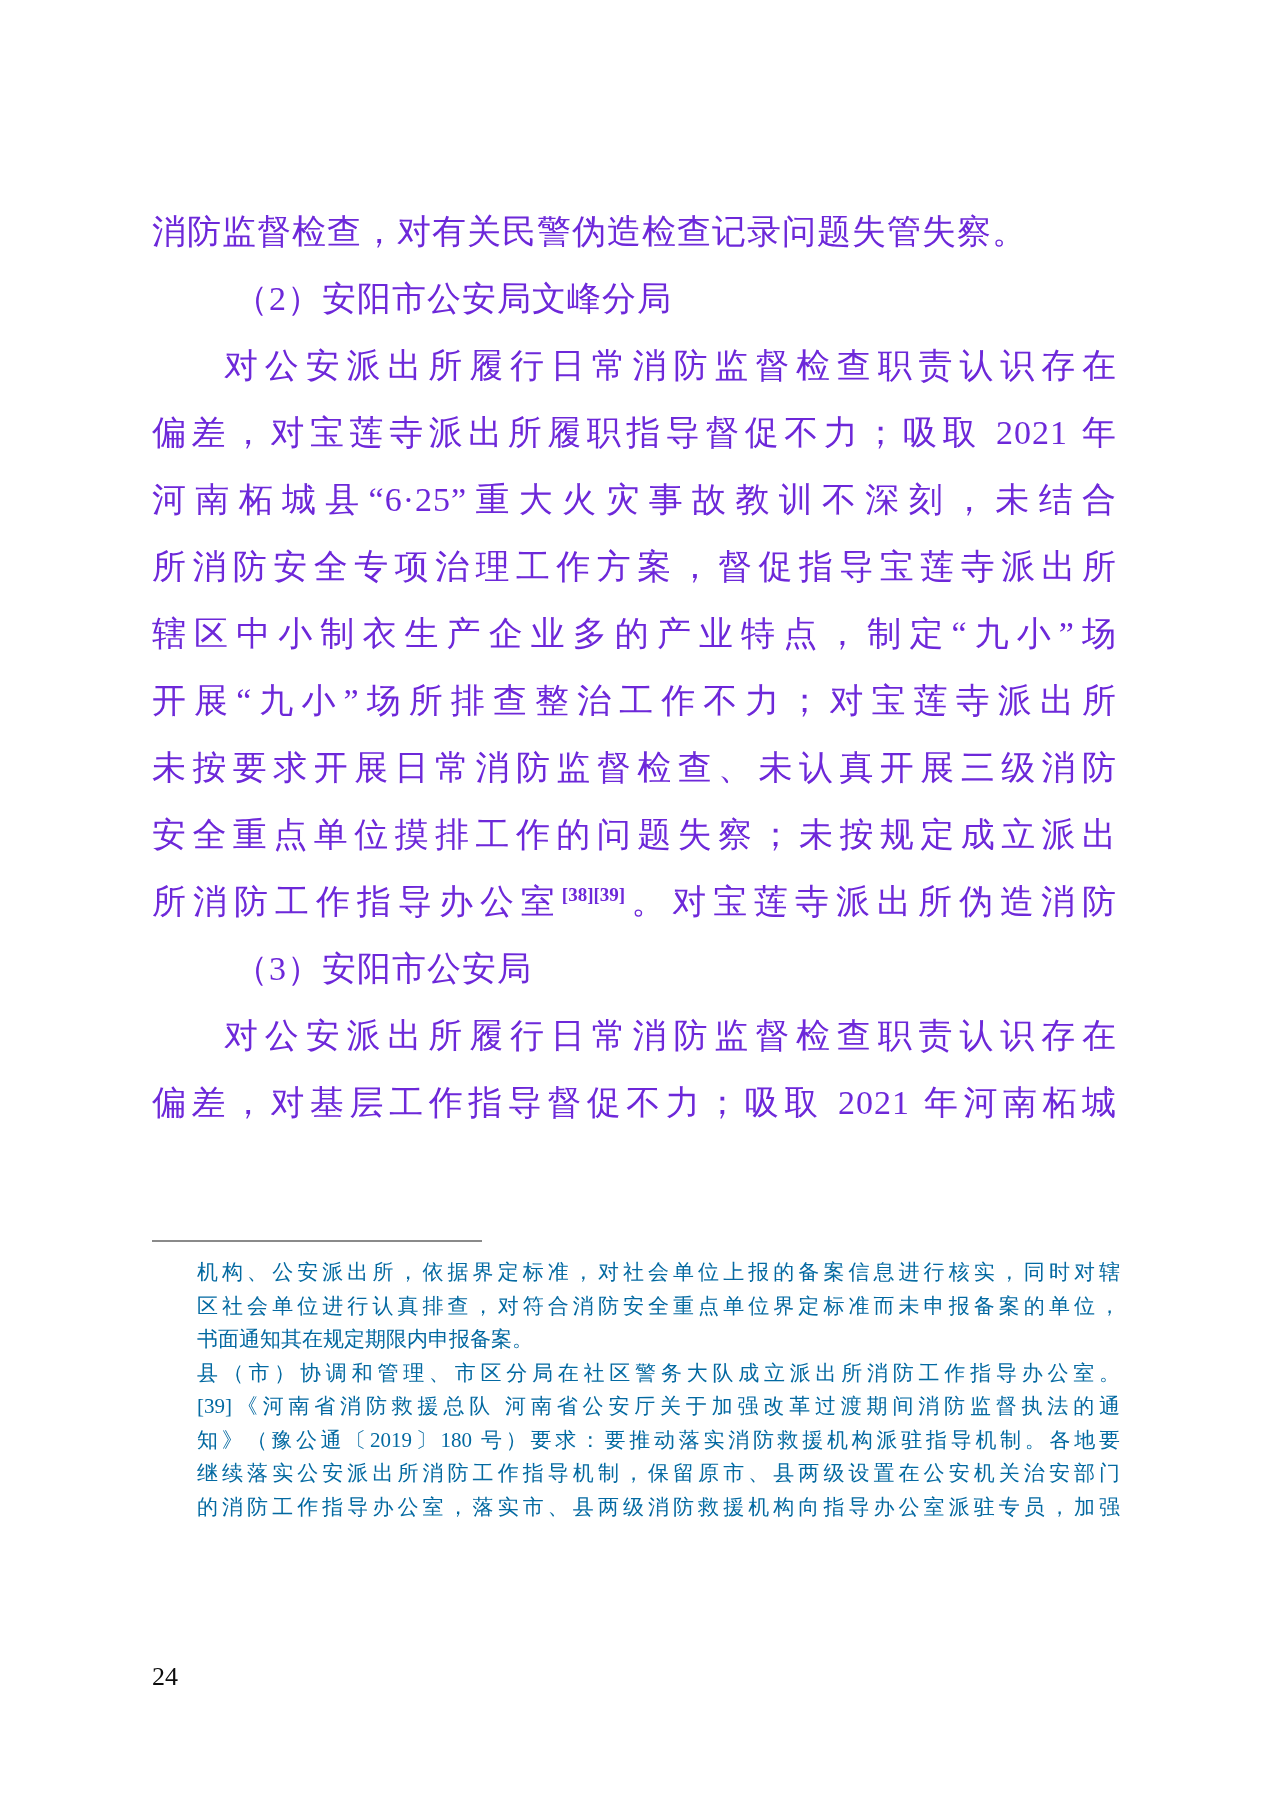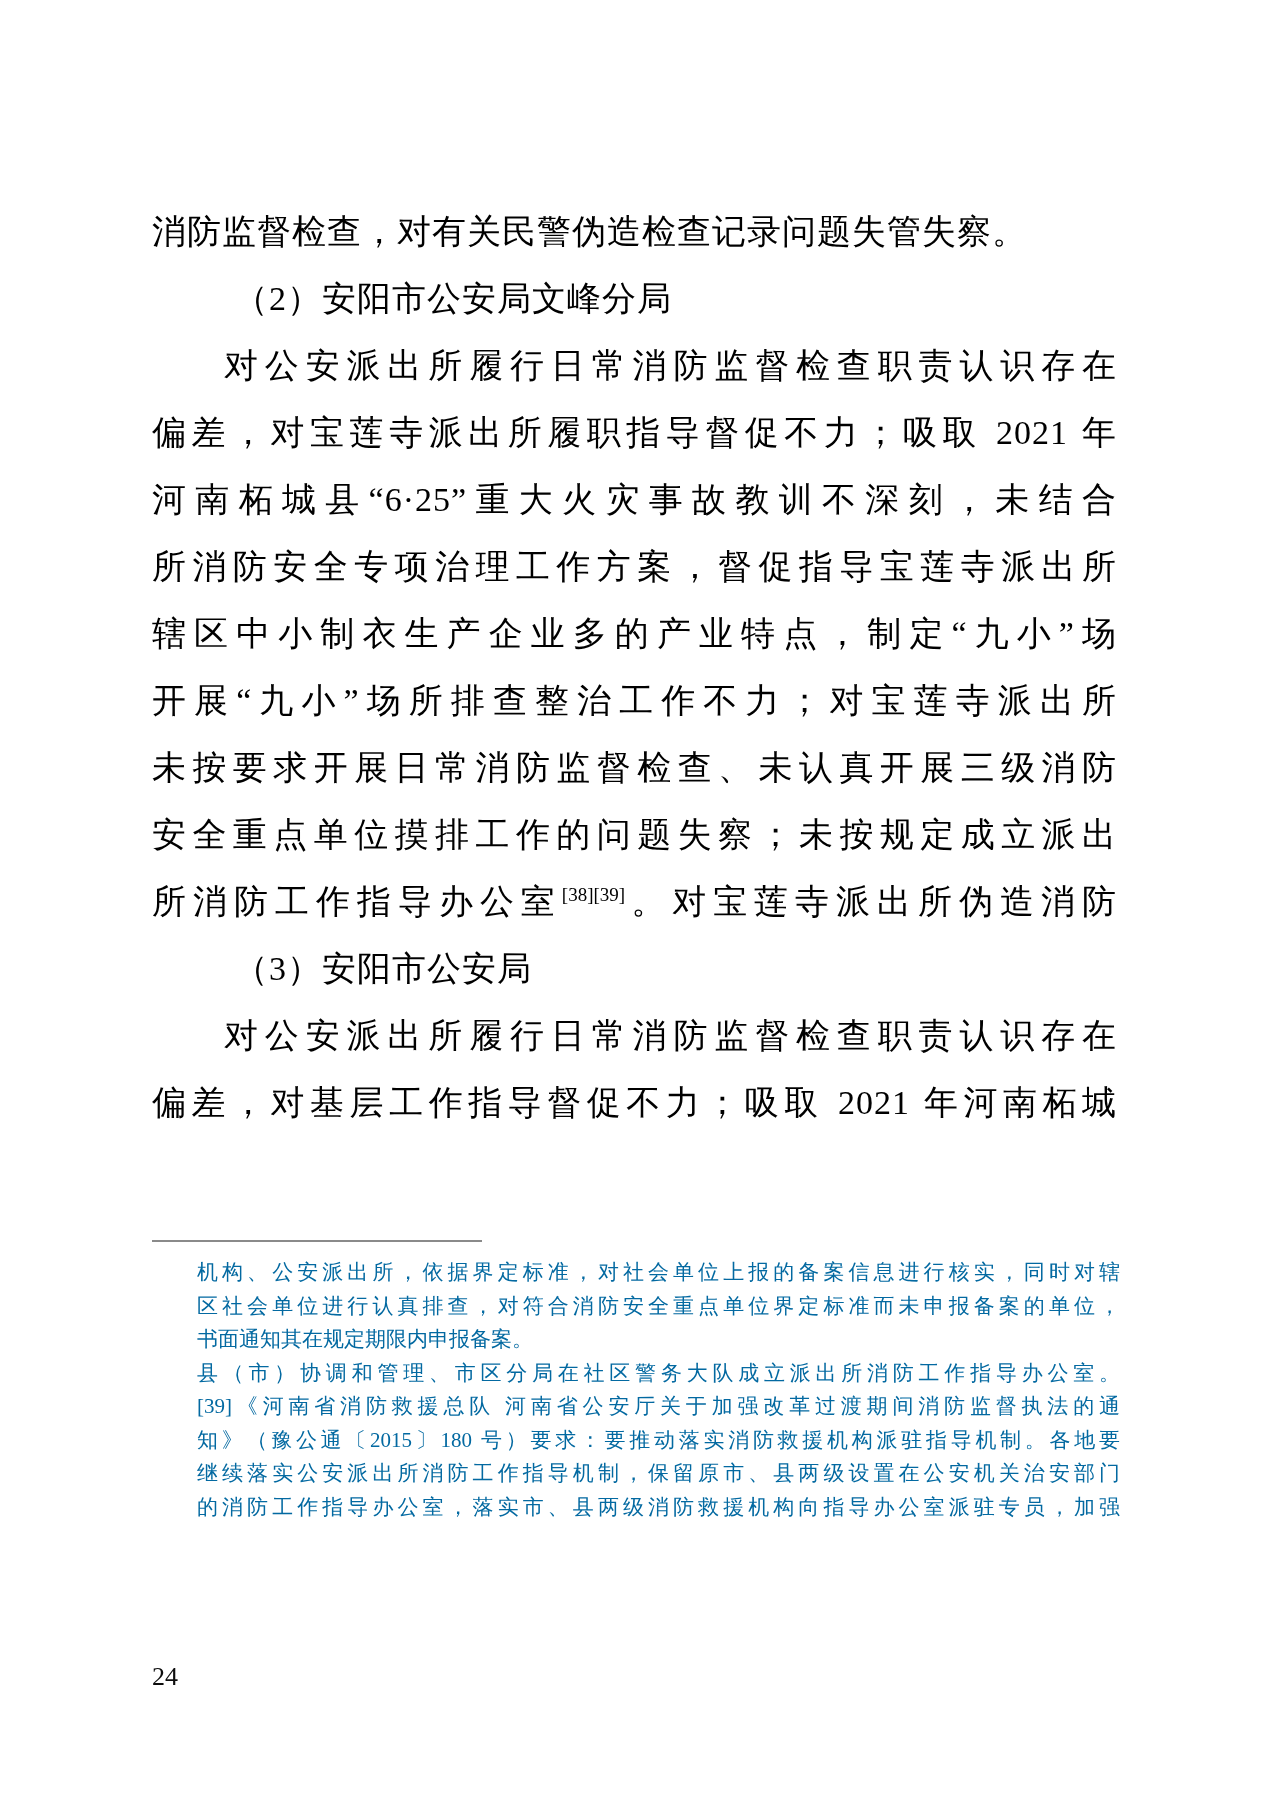--- a/index.html
+++ b/index.html
@@ -21,34 +21,35 @@
     left: 152px;
     top: 198px;
     width: 965px;
   }
   .bline {
     font-size: 34px;
     line-height: 67px;
     height: 67px;
     white-space: normal;
     letter-spacing: 1px;
-    color: #000000;
+    color: #6d28d9;
   }
   .justify {
     text-align: justify;
     text-align-last: justify;
     text-justify: inter-character;
   }
   .para-indent { text-indent: 72px; }
   .heading-indent { text-indent: 82px; }
   .bline sup {
     font-size: 19px;
     letter-spacing: 0;
     vertical-align: super;
     line-height: 0;
+    font-weight: bold;
   }
   .footnotes {
     position: absolute;
     left: 152px;
     top: 1240px;
     width: 968px;
   }
   .fn-separator {
     width: 330px;
     height: 0;
@@ -94,20 +95,20 @@
     <div class="bline justify">偏差，对基层工作指导督促不力；吸取 2021 年河南柘城</div>
   </div>
 
   <div class="footnotes">
     <div class="fn-separator"></div>
     <div class="fline justify">机构、公安派出所，依据界定标准，对社会单位上报的备案信息进行核实，同时对辖</div>
     <div class="fline justify">区社会单位进行认真排查，对符合消防安全重点单位界定标准而未申报备案的单位，</div>
     <div class="fline">书面通知其在规定期限内申报备案。</div>
     <div class="fline justify">县（市）协调和管理、市区分局在社区警务大队成立派出所消防工作指导办公室。</div>
     <div class="fline justify">[39]《河南省消防救援总队 河南省公安厅关于加强改革过渡期间消防监督执法的通</div>
-    <div class="fline justify">知》（豫公通〔2015〕180 号）要求：要推动落实消防救援机构派驻指导机制。各地要</div>
+    <div class="fline justify">知》（豫公通〔2019〕180 号）要求：要推动落实消防救援机构派驻指导机制。各地要</div>
     <div class="fline justify">继续落实公安派出所消防工作指导机制，保留原市、县两级设置在公安机关治安部门</div>
     <div class="fline justify">的消防工作指导办公室，落实市、县两级消防救援机构向指导办公室派驻专员，加强</div>
   </div>
 
   <div class="page-number">24</div>
 
 </div>
 
 </body></html>

